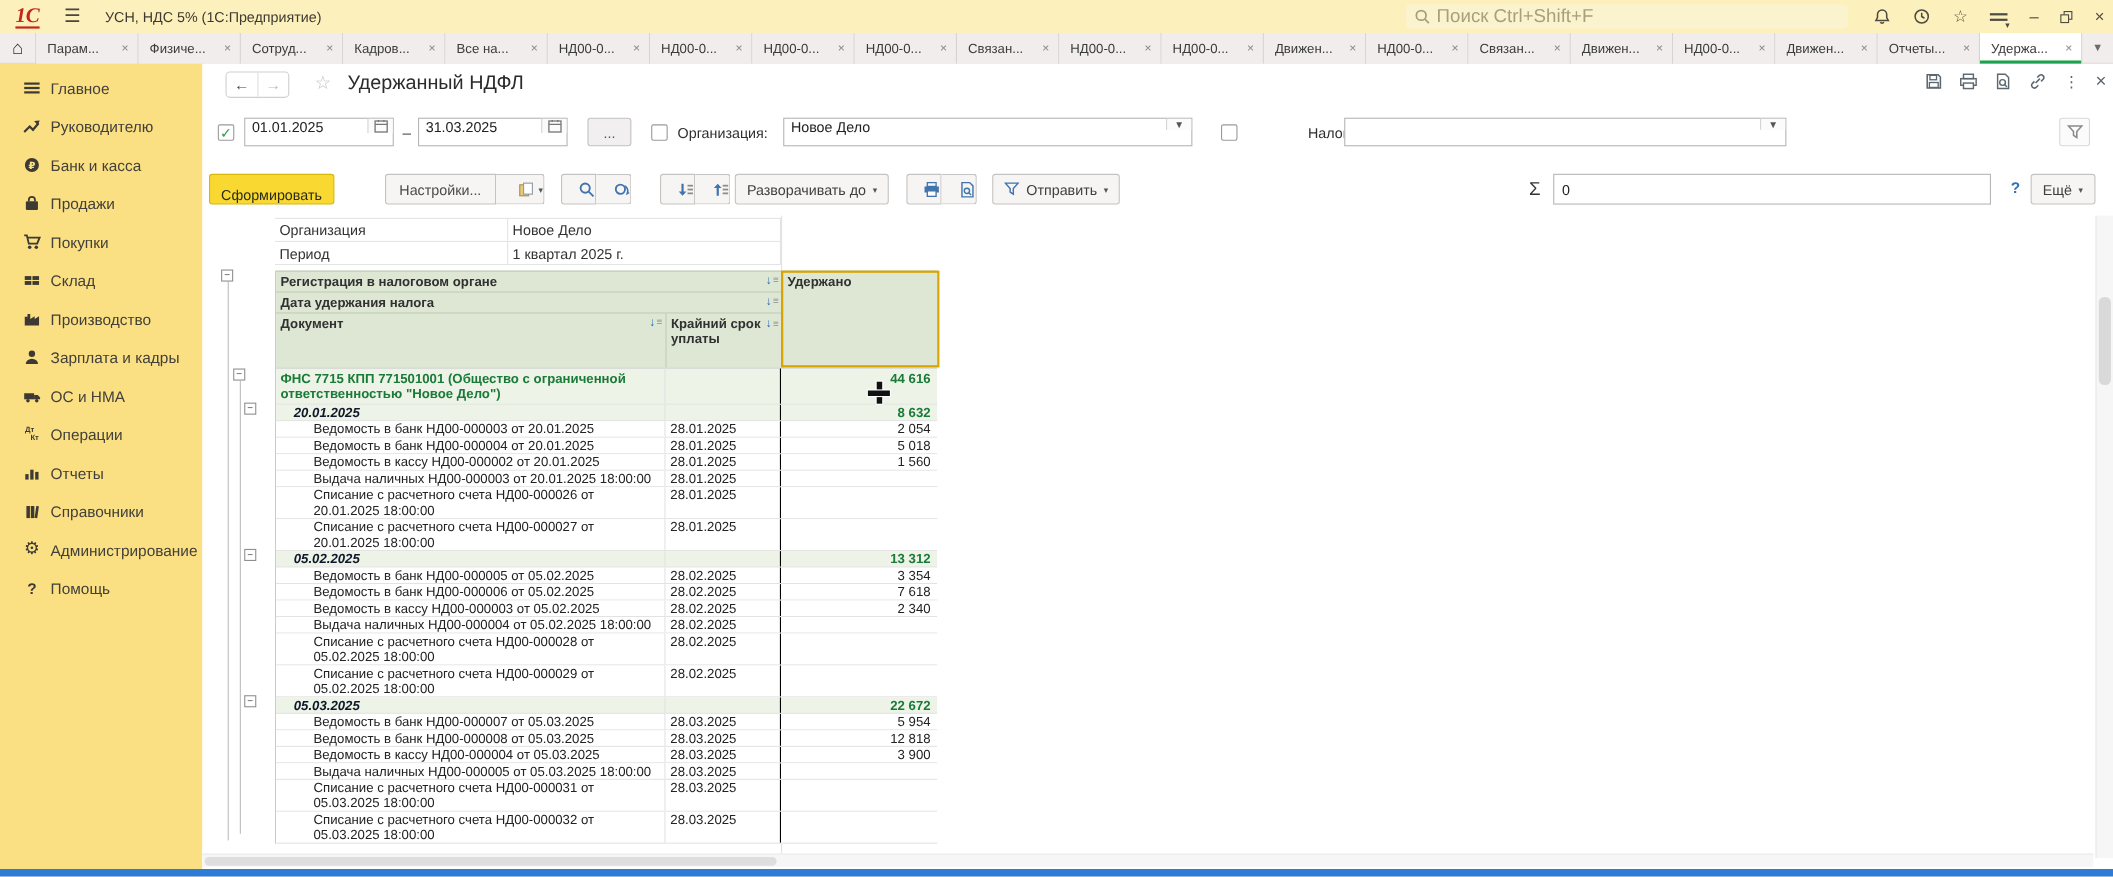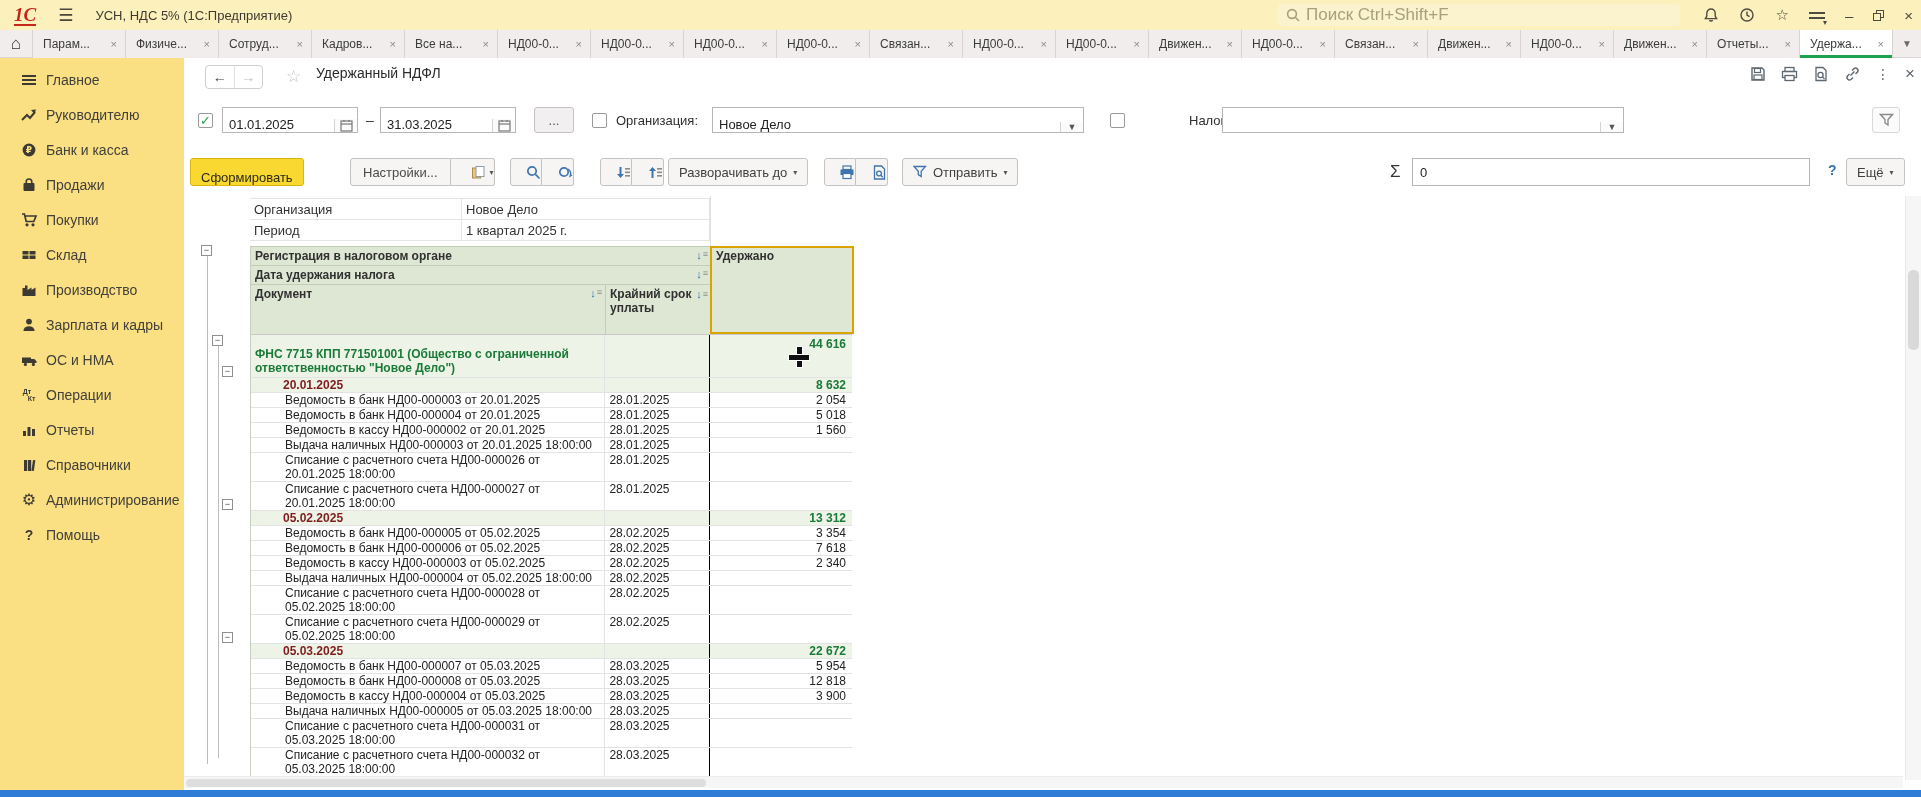--- a/index.html
+++ b/index.html
@@ -46,31 +46,31 @@
 
   
   .content { position:absolute; left:184px; top:58px; width:1737px; height:732px; background:#fff; }
 
   .cmdbar { position:absolute; left:0; top:0; width:100%; height:38px; }
   .navbtns { position:absolute; left:21px; top:7px; width:58px; height:24px; border:1px solid #cfcfcf; border-radius:4px; background:#fff; display:flex; }
   .navbtns span { flex:1; display:flex; align-items:center; justify-content:center; font-size:14px; cursor:pointer; }
   .navback { color:#3c3c3c; border-right:1px solid #e0e0e0; }
   .navfwd { color:#b9b9b9; }
   .cmdstar { position:absolute; left:102px; top:8px; font-size:17px; color:#c3c3c3; cursor:pointer; }
-  .cmdtitle { position:absolute; left:132px; top:7px; font-size:14px; color:#2b2b2b; white-space:nowrap; }
+  .cmdtitle { position:absolute; left:132px; top:7px; font-size:18px; color:#2b2b2b; white-space:nowrap; }
   .cmdicons { position:absolute; right:6px; top:6px; display:flex; align-items:center; gap:15px; }
   .cmdicons .ci { color:#5d6770; display:flex; align-items:center; cursor:pointer; }
   .morev { font-size:14px; color:#5d6770; }
   .closex { font-size:17px; color:#5d6770; }
 
   
   .filterbar { position:absolute; left:0; top:38px; width:100%; height:50px; }
   .chk { position:absolute; top:17px; width:15px; height:15px; border:1px solid #9a9a9a; background:#fff; border-radius:2px; display:flex; align-items:center; justify-content:center; cursor:pointer; }
   .chk.on { color:#2f9e4e; font-size:13px; font-weight:bold; }
-  .fld { position:absolute; top:11px; height:26px; border:1px solid #b6b6b6; background:#fff; display:flex; align-items:flex-end; }
+  .fld { position:absolute; top:11px; height:26px; border:1px solid #b6b6b6; background:#fff; display:flex; align-items:flex-start; }
   .fldtext { flex:1; font-size:13px; color:#222; display:flex; align-items:center; padding-left:6px; white-space:nowrap; overflow:hidden; }
   .fldbtn { width:23px; border-left:1px solid #d4d4d4; display:flex; align-items:center; justify-content:center; cursor:pointer; color:#666; background:#fbfbfb; }
   .combo-arrow { font-size:9px; color:#555; }
   .dash { position:absolute; top:16px; font-size:14px; color:#444; }
   .flabel { position:absolute; top:17px; font-size:13px; color:#2f2f2f; white-space:nowrap; }
   .dotsbtn { position:absolute; top:11px; height:26px; width:40px; background:#f1efef; border:1px solid #c5c1c1; border-radius:3px; font-size:13px; color:#555; display:flex; align-items:center; justify-content:center; cursor:pointer; }
   .funnelbtn { position:absolute; top:11px; width:28px; height:26px; display:flex; align-items:center; justify-content:center; border:1px solid #d9d9d9; border-radius:3px; background:#fbfbfb; cursor:pointer; }
 
   
   .actionbar { position:absolute; left:0; top:88px; width:100%; height:50px; }
@@ -106,24 +106,24 @@
   .thright { width:142px; border-left:1px solid #c2cdb6; font-size:12px; font-weight:bold; color:#313131; padding:2px 4px; }
   .sortico { position:absolute; right:3px; top:2px; font-size:11px; color:#2e6fbb; display:flex; align-items:flex-start; }
   .sortico .sb { font-size:9px; color:#8b8b8b; margin-left:1px; }
   .selbox { position:absolute; left:459px; top:-1px; width:144px; height:88px; border:2px solid #d9a400; pointer-events:none; }
 
   .trow { display:flex; border-bottom:1px solid #e3e3e3; }
   .ca { width:355px; font-size:12px; line-height:14px; border-right:1px solid #e3e3e3; }
   .cb { width:105px; font-size:12px; line-height:14px; border-right:1px solid #000000; padding-left:4px; }
   .cc { width:142px; font-size:12px; line-height:14px; text-align:right; padding-right:6px; }
   .rootrow { background:#edf3e7; }
-  .rootlbl { font-weight:bold; color:#1a7a38; padding:12px 6px 2px 4px; }
+  .rootlbl { font-weight:bold; color:#1a7a38; padding:2px 6px 2px 4px; }
   .rootsum { font-weight:bold; color:#1a7a38; padding-top:2px; }
   .grow { background:#edf3e7; }
-  .gdate { font-weight:bold; color:#7f1d1d; padding-left:32px; }
+  .gdate { font-weight:bold; color:#0f172a; padding-left:16px;font-style:italic; }
   .gsum { font-weight:bold; color:#1a7a38; }
   .drow { background:#fff; }
   .doc { color:#222; padding-left:34px; padding-right:4px; }
   .due { color:#222; }
   .amt { color:#222; }
 
   .gutter-line { position:absolute; background:#bdbdbd; width:1px; }
   .gbox { position:absolute; width:11px; height:11px; border:1px solid #8f8f8f; background:#fff; font-size:9px; line-height:9px; text-align:center; color:#444; cursor:pointer; }
 
   .cursorglyph { position:absolute; left:604px; top:150px; width:22px; height:22px; pointer-events:none; }

